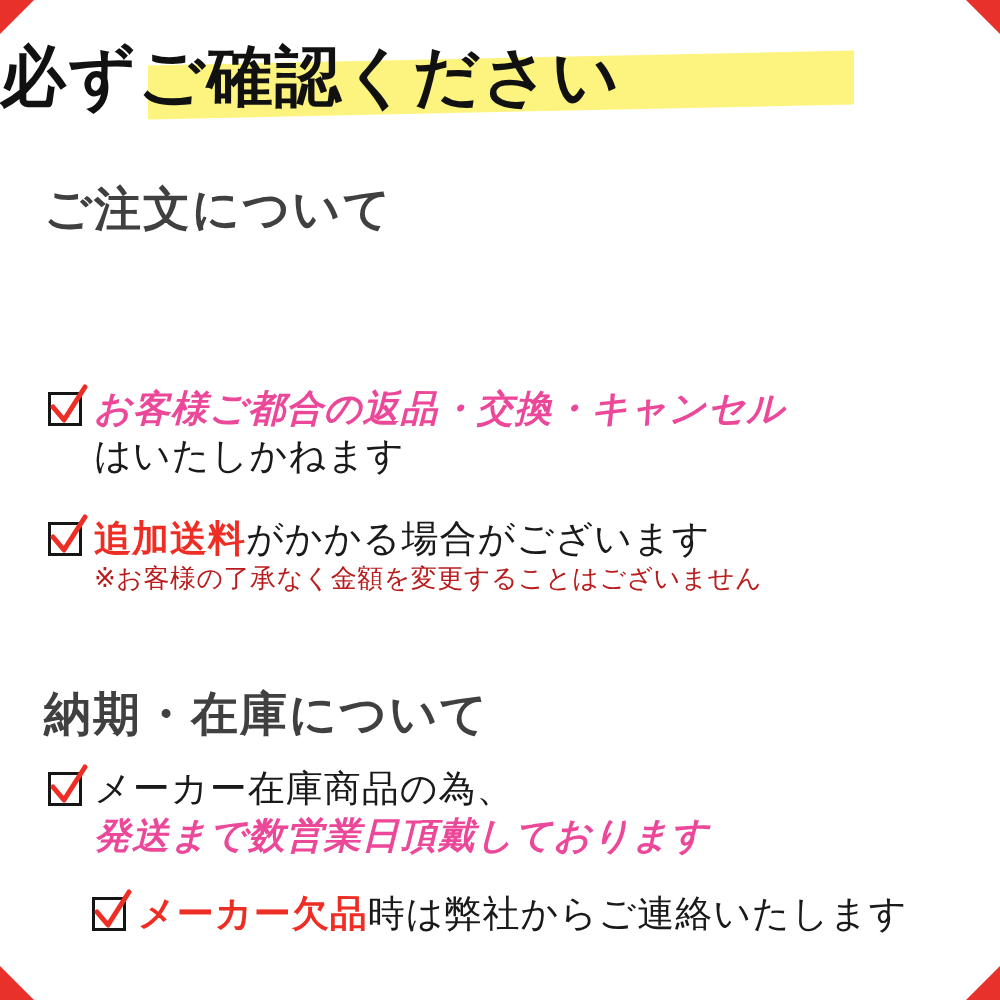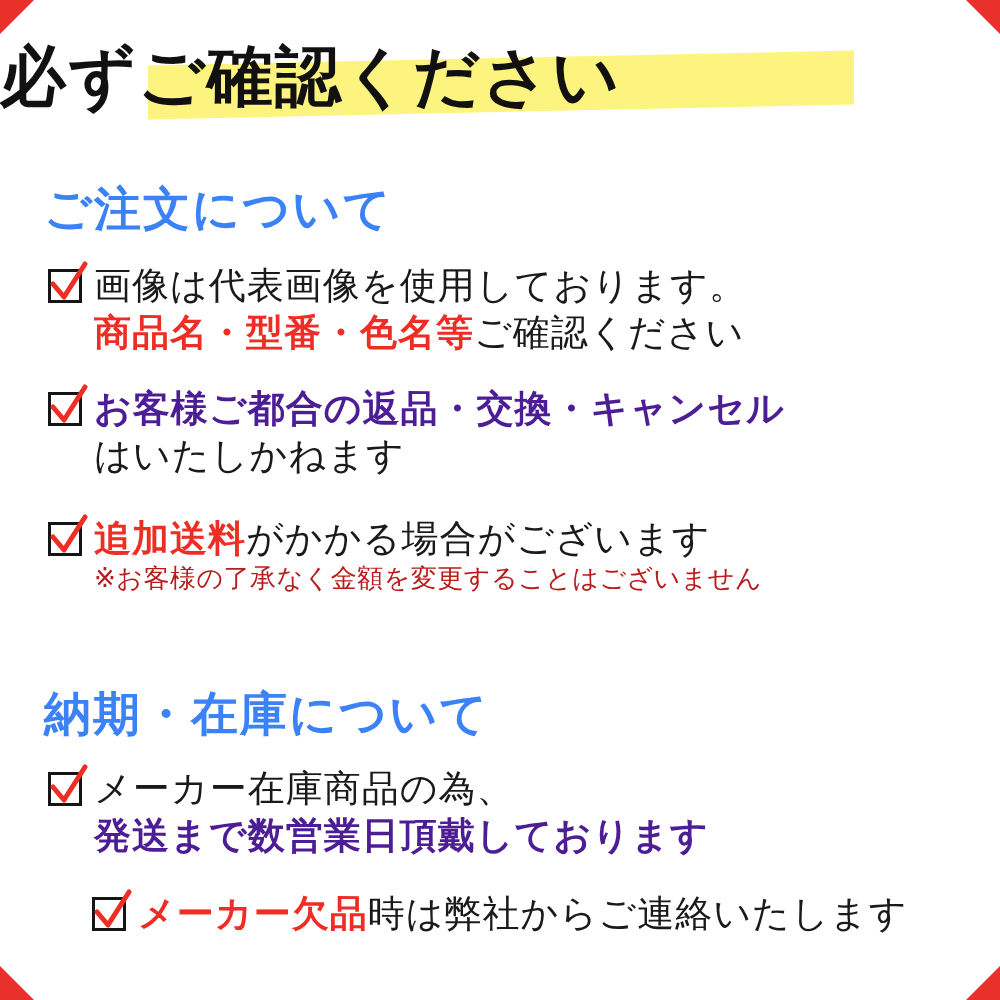--- a/index.html
+++ b/index.html
@@ -76,21 +76,21 @@
     color: #111111;
     line-height: 1;
   }
 
   
   .section-heading {
     position: absolute;
     left: 44px;
     font-size: 47px;
     font-weight: bold;
-    color: #3b82f6;
+    color: #404040;
     letter-spacing: 2px;
     white-space: nowrap;
     text-align: right;
   }
   #heading-order { top: 178px; }
   #heading-delivery { top: 683px; }
 
   
   .item {
     position: absolute;
@@ -119,22 +119,23 @@
     margin-left: 12px;
   }
   .line {
     font-size: 37px;
     line-height: 1.28;
     color: #1a1a1a;
     letter-spacing: 1px;
     white-space: nowrap;
   }
   .line.red {
-    color: #4c1d95;
-    font-weight: bold;
+    color: #ec4899;
+    font-weight: bold;
+    font-style: italic;
   }
   .line .red {
     color: #ee2d24;
     font-weight: bold;
   }
   .line.small {
     font-size: 26px;
     color: #b91c1c;
     letter-spacing: 0.5px;
   }
@@ -155,31 +156,20 @@
   <div class="corner corner-bl"></div>
   <div class="corner corner-br"></div>
 
   <div class="title-wrap">
     <div class="title-hl"></div>
     <div class="title-text">必ずご確認ください</div>
   </div>
 
   <div class="section-heading" id="heading-order">ご注文について</div>
 
-  <div class="item" id="item-1">
-    <div class="checkbox">
-      <svg viewBox="0 0 46 46" aria-hidden="true">
-        <polyline points="8,24 19,37 40,4" fill="none" stroke="#ee2d24" stroke-width="5" stroke-linecap="round" stroke-linejoin="round"></polyline>
-      </svg>
-    </div>
-    <div class="lines">
-      <div class="line">画像は代表画像を使用しております。</div>
-      <div class="line"><span class="red">商品名・型番・色名等</span><span>ご確認ください</span></div>
-    </div>
-  </div>
 
   <div class="item" id="item-2">
     <div class="checkbox">
       <svg viewBox="0 0 46 46" aria-hidden="true">
         <polyline points="8,24 19,37 40,4" fill="none" stroke="#ee2d24" stroke-width="5" stroke-linecap="round" stroke-linejoin="round"></polyline>
       </svg>
     </div>
     <div class="lines">
       <div class="line red">お客様ご都合の返品・交換・キャンセル</div>
       <div class="line">はいたしかねます</div>

